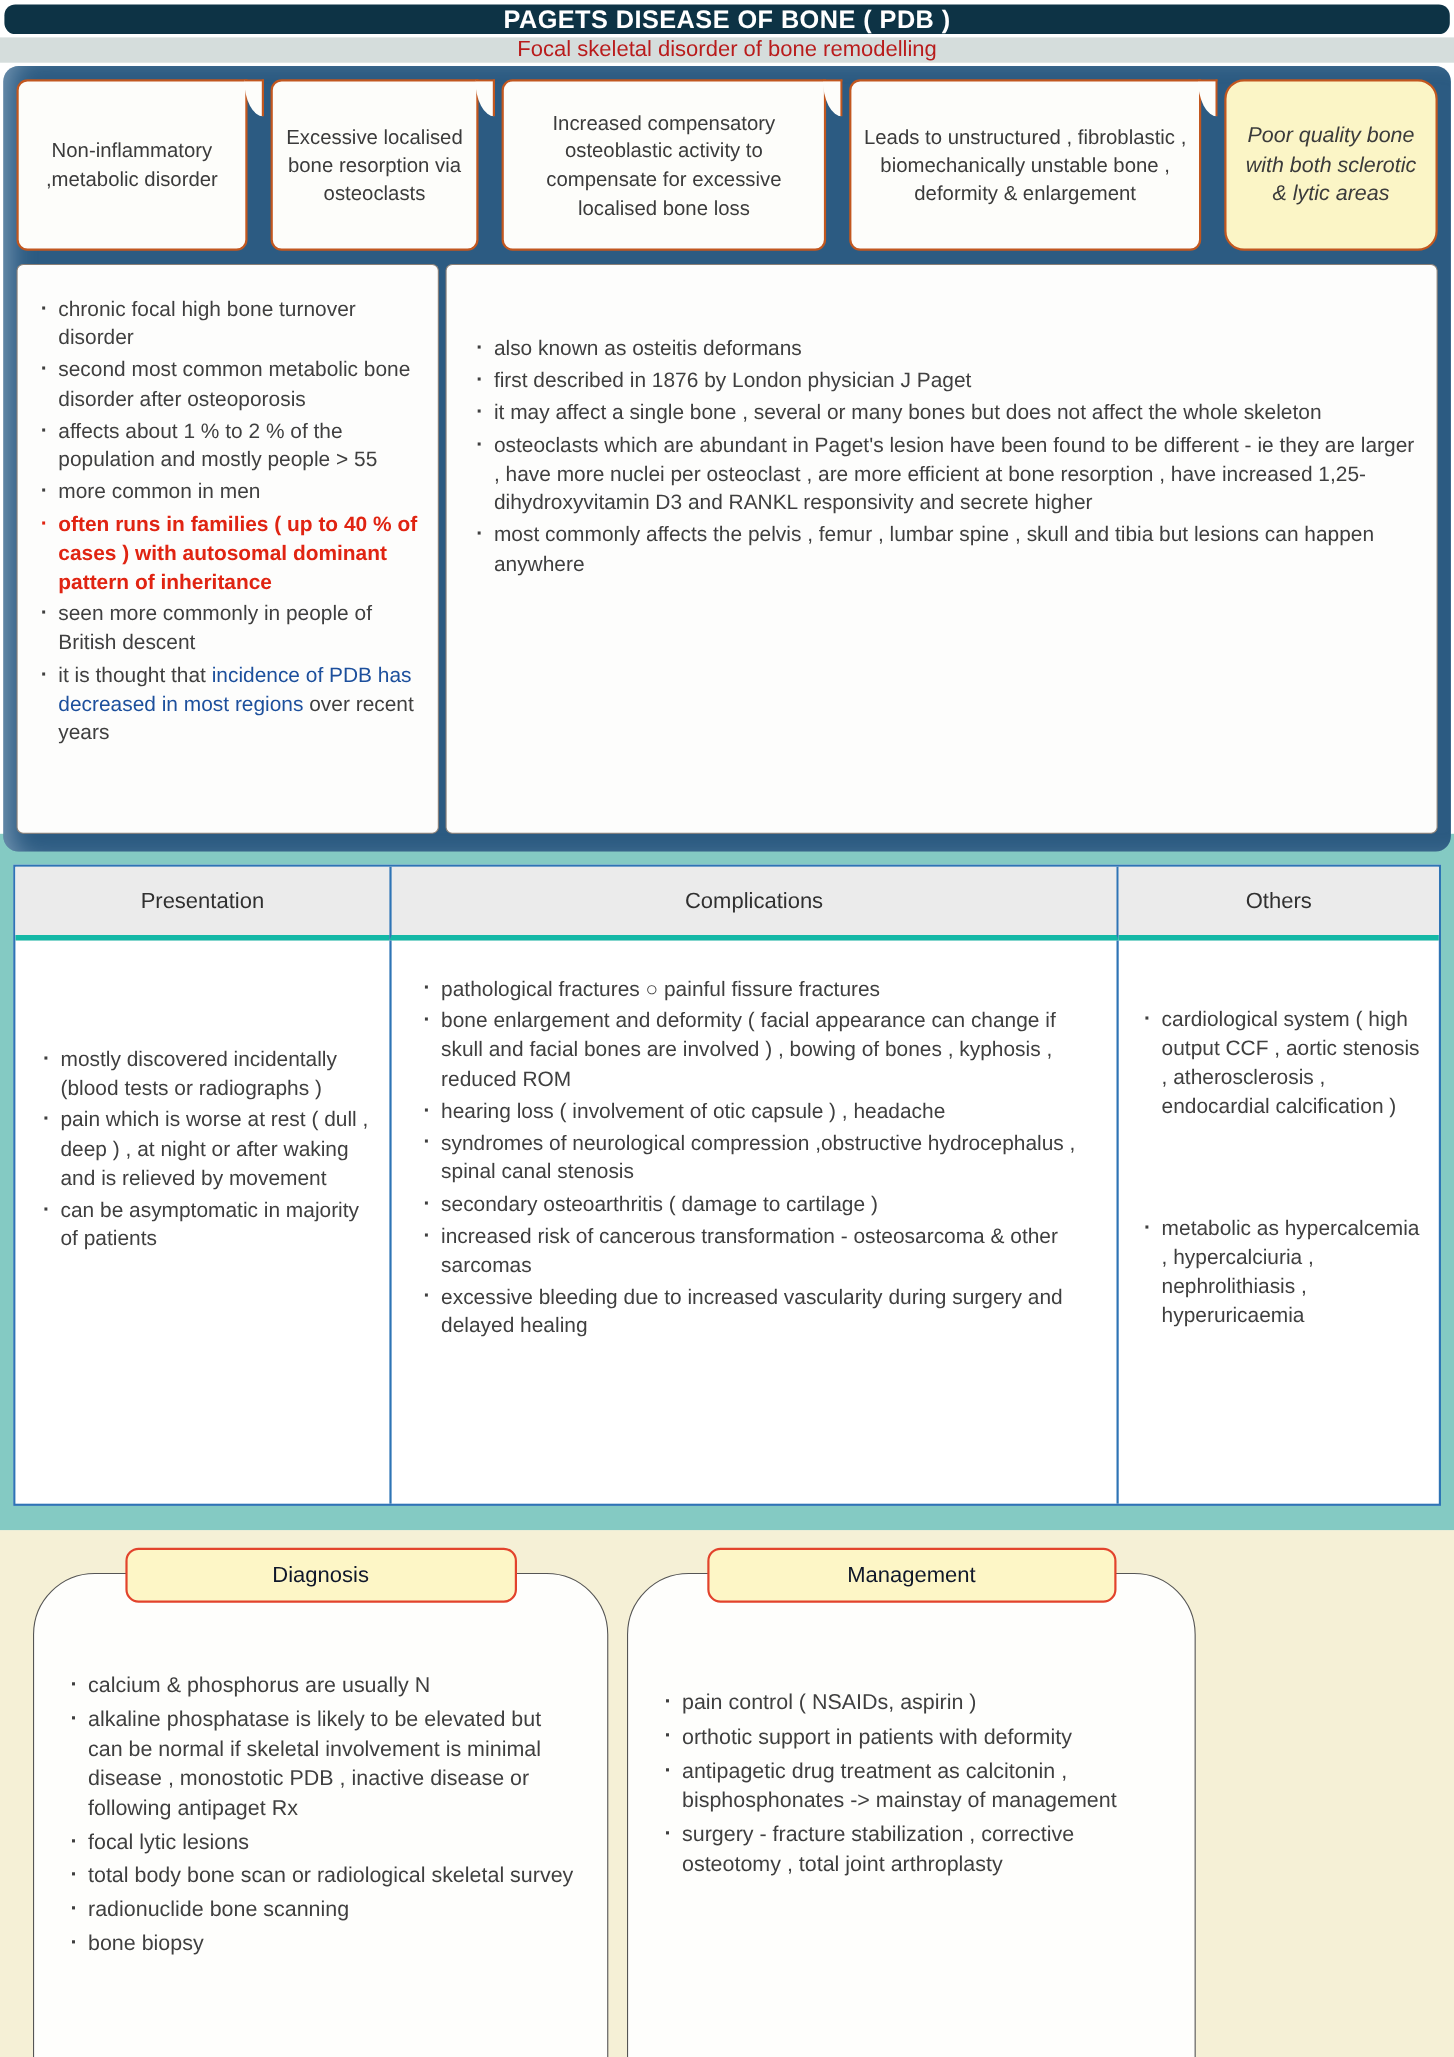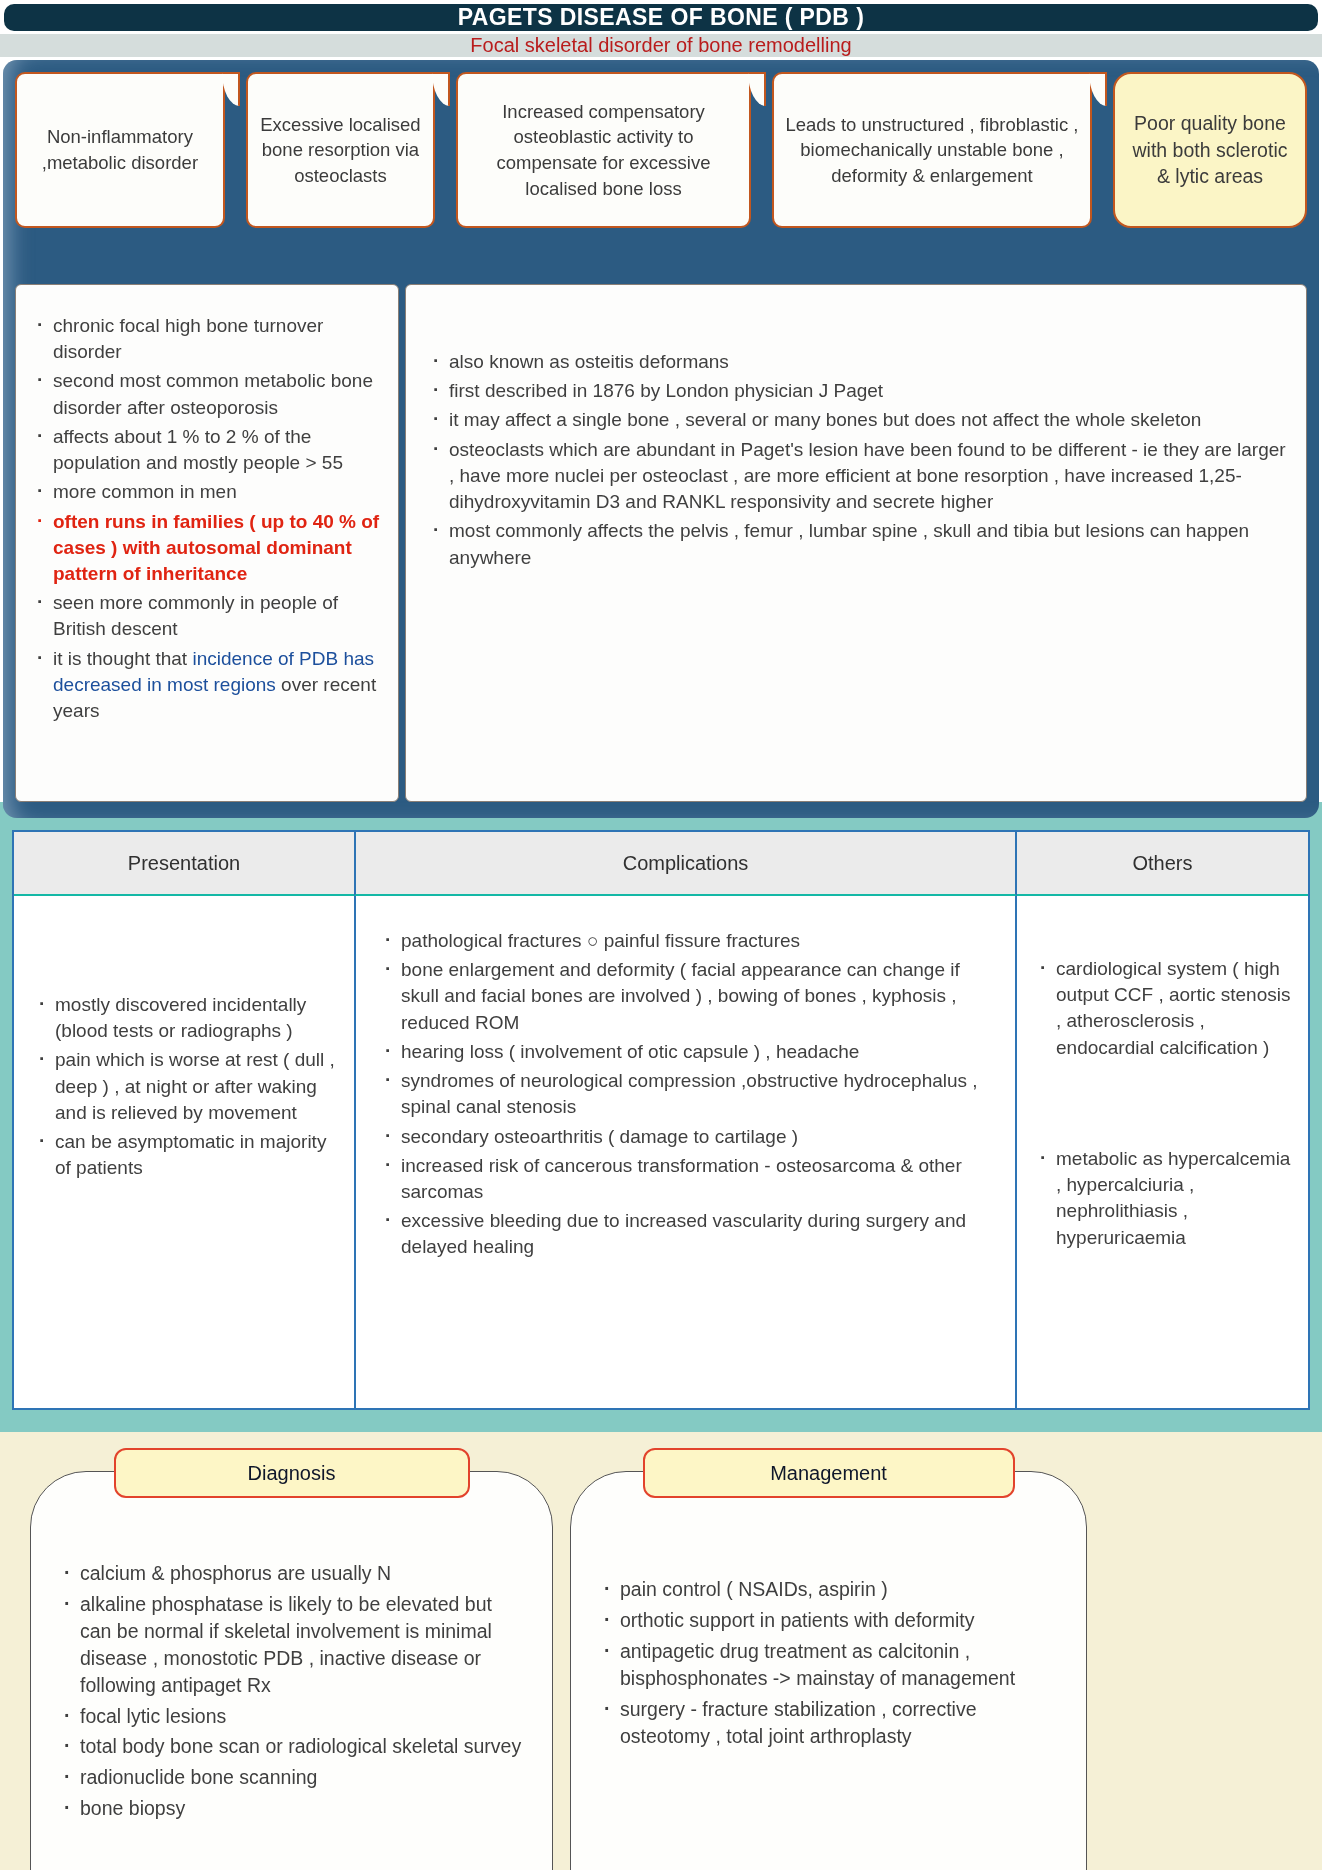--- a/index.html
+++ b/index.html
@@ -22,39 +22,39 @@
   .step { position:relative; background:#fdfdfa; border:2px solid #c2571f;
           border-radius:10px 0 10px 10px; min-height:136px;
           display:flex; align-items:center; justify-content:center; text-align:center;
           padding:8px 10px; font-size:18.5px; line-height:1.38; color:#3b3b3b; }
   .step::after { content:""; position:absolute; top:-2px; right:-17px; width:16px; height:32px;
                  background:#fdfdfa; border-top:2px solid #c2571f; border-right:2px solid #c2571f;
                  border-bottom-left-radius:100% 100%; }
   .step--end { background:#fbf5c6; border-radius:18px; font-size:19.5px; }
   .step--end::after { display:none; }
   .step-1 { flex:1.18 1 0; } .step-2 { flex:1.05 1 0; } .step-3 { flex:1.72 1 0; }
-  .step-4 { flex:1.88 1 0; } .step-5 { flex:1.08 1 0; }
+  .step-4 { flex:1.88 1 0; } .step-5 { flex:1.08 1 0;font-style:italic; }
 
   .panels-row { display:flex; gap:6px; margin-top:12px; }
-  .panel { background:#fdfdfc; border:1.5px solid #8a7f76; border-radius:6px; min-height:444px;margin-top:44px; }
+  .panel { background:#fdfdfc; border:1.5px solid #8a7f76; border-radius:6px; min-height:444px; }
   .panel-left  { flex:0 0 352px; padding:28px 12px 20px 18px; }
   .panel-right { flex:1 1 auto;  padding:64px 20px 8px 24px; }
 
   
   ul.bullets { list-style:none; margin:0; padding:0; }
   ul.bullets li { position:relative; padding-left:19px; margin-bottom:3px;
                   font-size:19px; line-height:1.38; }
   ul.bullets li::before { content:"\00B7"; position:absolute; left:3px; top:-1px; font-weight:bold; }
 
   
   .teal-section { position:relative; z-index:1; margin-top:-16px; background:#84cac3;
                   padding:28px 12px 22px 12px; }
   .ptable { background:#ffffff; border:2px solid #2e74b5; display:grid;
             grid-template-columns:340px 1fr 291px; }
-  .ptable .th { background:#ebebeb; border-bottom:2px solid #14b8a6; height:62px;
+  .ptable .th { background:#ebebeb; border-bottom:5px solid #14b8a6; height:62px;
                 display:flex; align-items:center; justify-content:center;
                 font-size:20px; color:#303030; }
   .ptable .col2 { border-left:2px solid #2e74b5; border-right:2px solid #2e74b5; }
   .ptable .td { min-height:392px; }
   .td-presentation { padding:96px 14px 24px 22px; }
   .td-complications { padding:32px 22px 24px 26px; }
   .td-others { padding:60px 12px 24px 20px; }
   .td-others ul.bullets li + li { margin-top:85px; }
 
   

